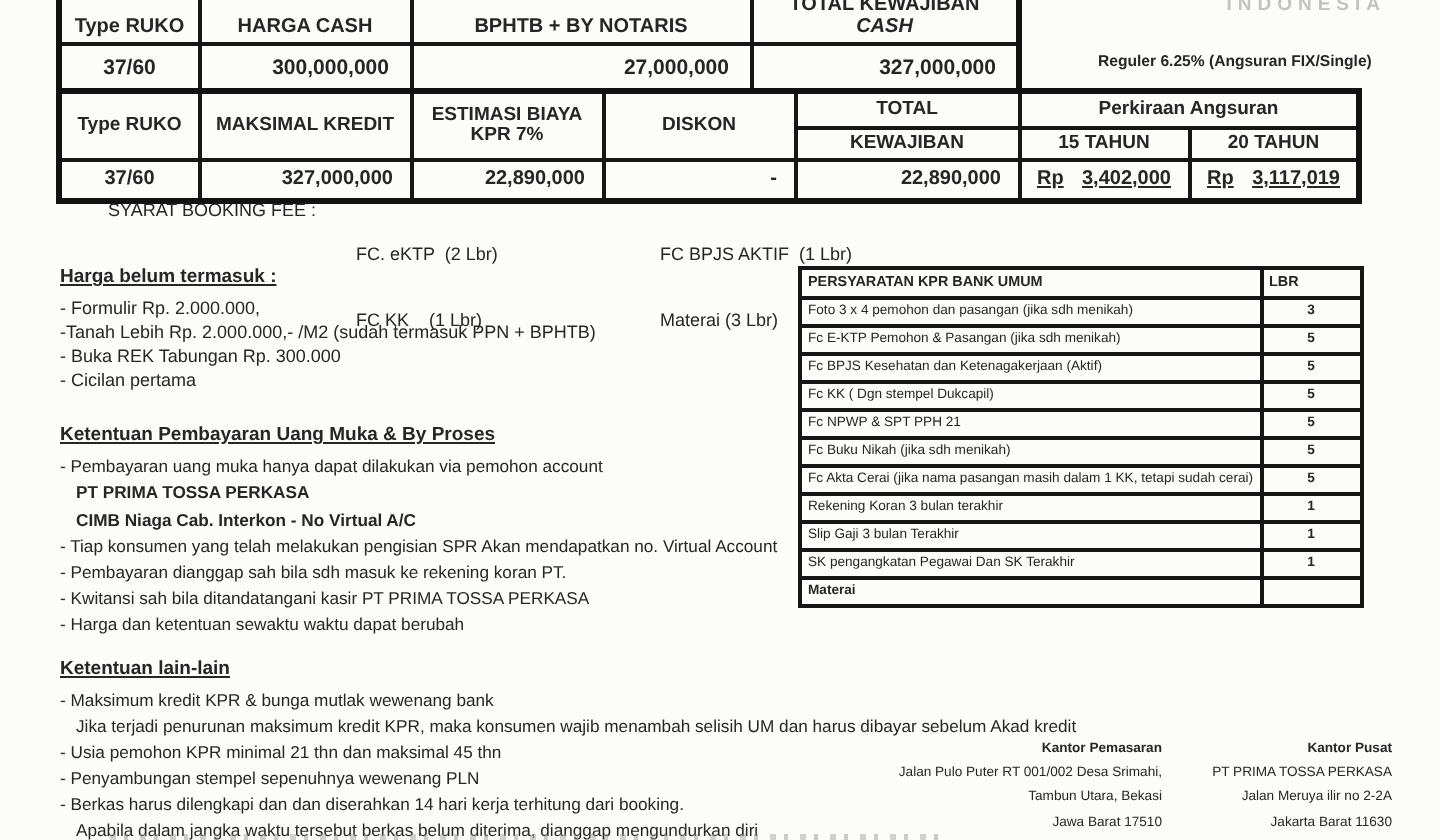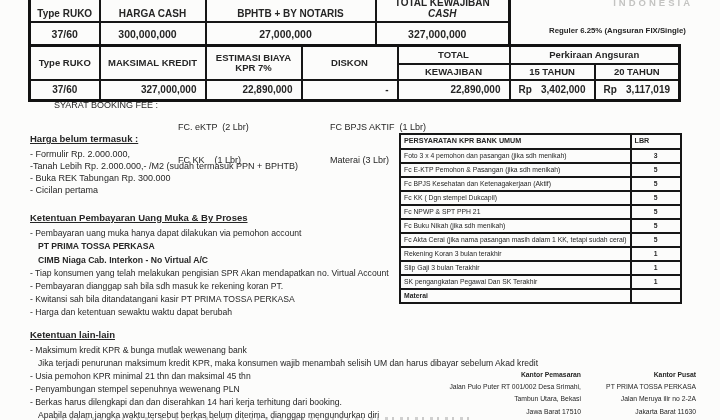--- a/index.html
+++ b/index.html
@@ -17,30 +17,30 @@
   table.doc td{border:2px solid #161616;}
   table.doc{border:3px solid #121212;}
 
   
   .t1{position:absolute;left:28px;top:-14px;table-layout:fixed;}
   .t1 td{padding:0;}
   .t1 .hdr td{height:30px;vertical-align:bottom;text-align:center;font-weight:bold;font-size:10px;padding-bottom:2px;line-height:11px;}
   .t1 .val td{height:21px;font-weight:bold;font-size:10.5px;}
   .ital{font-style:italic;}
   .c{text-align:center;}
-  .r{text-align:center;padding-right:10px !important;}
+  .r{text-align:right;padding-right:10px !important;}
 
   
   .t2{position:absolute;left:28px;top:44px;table-layout:fixed;}
   .t2 td{padding:0;text-align:center;font-size:9.5px;font-weight:bold;line-height:10.5px;}
   .t2 .h1 td{height:16px;}
   .t2 .h2 td{height:14px;}
   .t2 .val td{height:18px;font-size:10px;}
   .t2 .val .rnum{text-align:right;padding-right:8px;}
-  .rpcell{display:flex;justify-content:space-between;padding:0 8px;}
+  .rpcell{display:flex;justify-content:space-between;padding:0 8px;text-decoration:underline;}
 
   
   .booking{position:absolute;left:30px;top:100px;font-size:9px;line-height:11px;display:flex;}
   .booking .lbl{width:124px;margin-left:24px;}
   .booking .bcol1{width:152px;white-space:pre;}
   .booking .bcol2{white-space:pre;}
 
   
   .section{position:absolute;left:30px;white-space:nowrap;}
   .section .stitle{font-weight:bold;text-decoration:underline;font-size:9.5px;margin-bottom:3px;}

